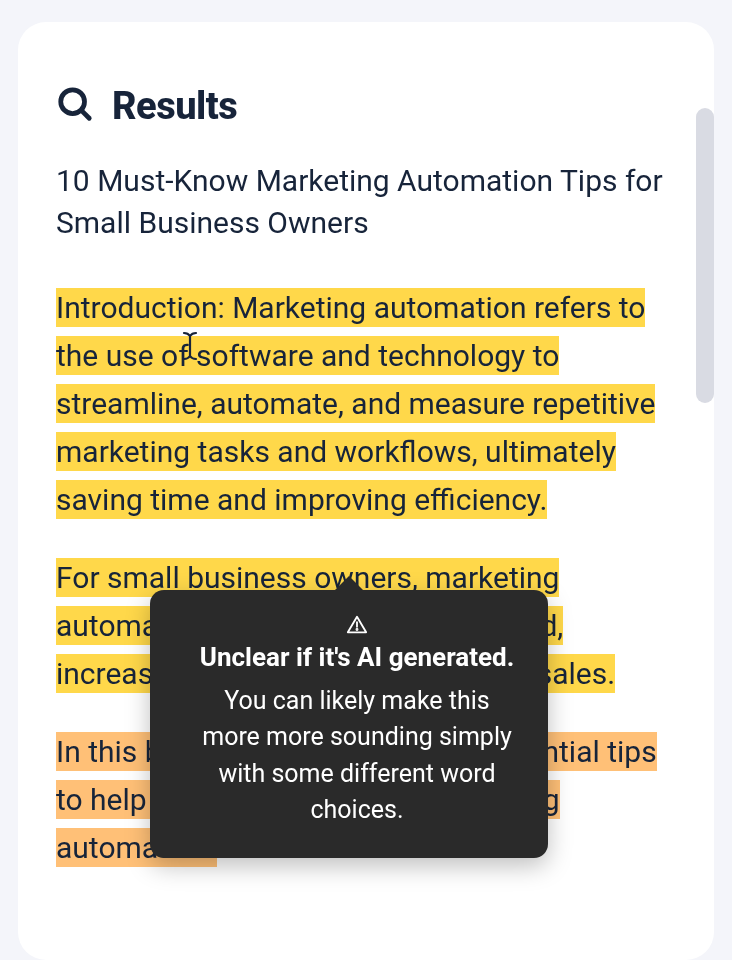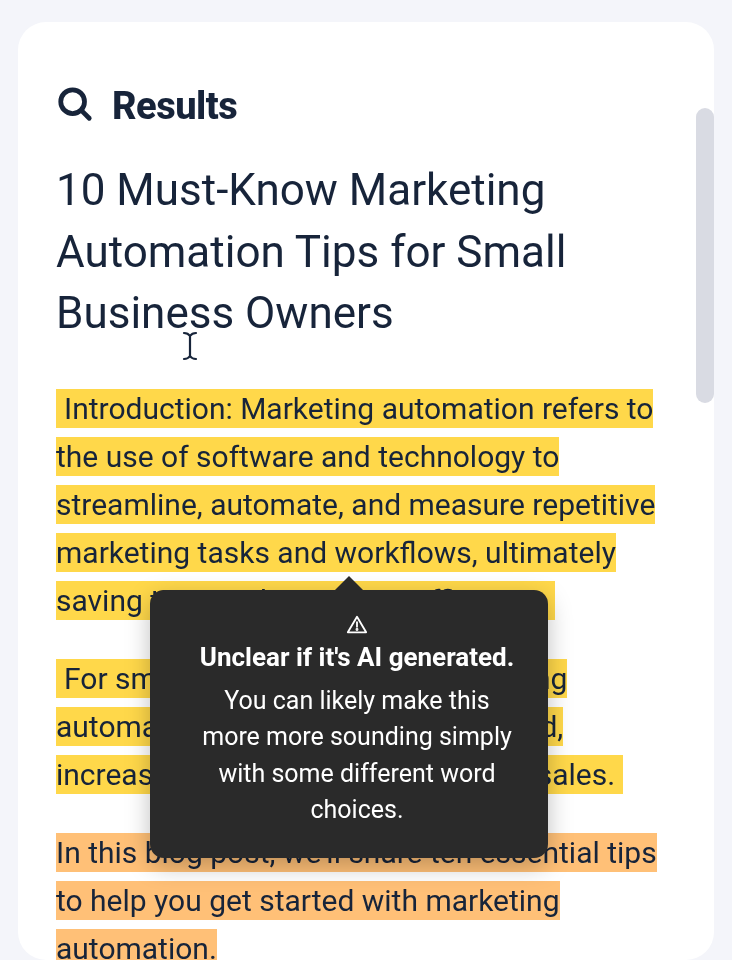--- a/index.html
+++ b/index.html
@@ -30,33 +30,33 @@
     margin-bottom: 32px;
   }
   .search-icon { flex: 0 0 auto; }
   .heading {
     font-size: 38px;
     font-weight: 800;
     color: #17243a;
     letter-spacing: -0.5px;
   }
   .title {
-    font-size: 44px;
+    font-size: 30px;
     font-weight: 400;
     color: #17243a;
     line-height: 1.4;
     margin-bottom: 40px;
   }
   .body {
     font-size: 30px;
     color: #17243a;
     line-height: 1.6;
   }
   .para { margin-bottom: 30px; }
-  .hl-yellow { background: #ffd84a; padding: 2px 8px; }
+  .hl-yellow { background: #ffd84a; padding: 2px 0; }
   .hl-orange { background: #ffc077; padding: 2px 0; }
 
   
   .tooltip {
     position: absolute;
     left: 150px;
     top: 590px;
     width: 398px;
     background: #2a2a2a;
     color: #fff;

